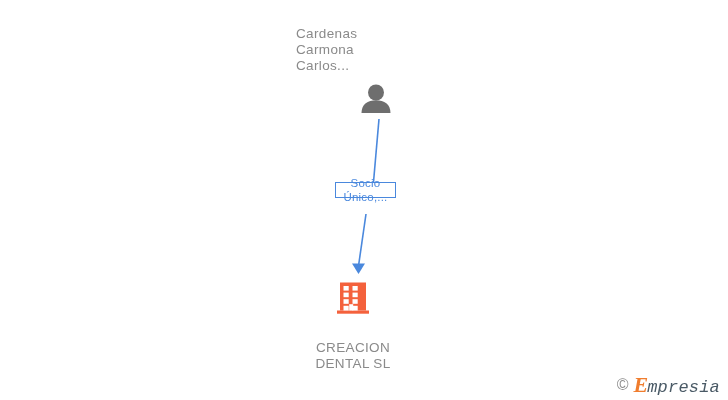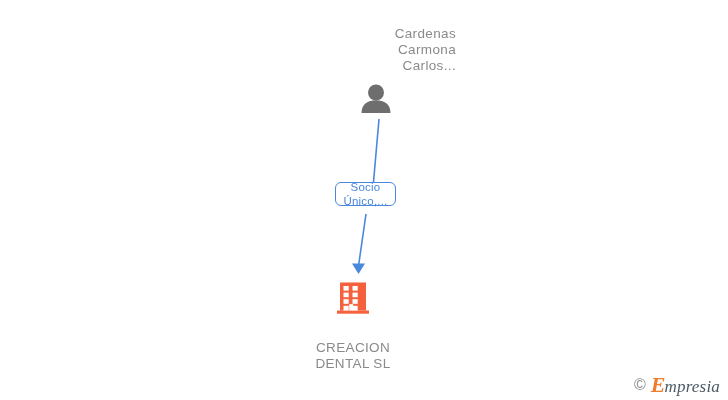--- a/index.html
+++ b/index.html
@@ -29,21 +29,21 @@
     height: 400px;
     pointer-events: none;
   }
 
   
   #person-node {
     position: absolute;
     left: 296px;
     top: 26px;
     width: 160px;
-    text-align: right;
+    text-align: left;
   }
   .node-label {
     color: #8a8a8a;
     font-size: 13.5px;
     line-height: 16.2px;
     letter-spacing: .35px;
     white-space: pre-line;
     font-family: "Liberation Sans", sans-serif;
   }
   #person-icon-wrap {
@@ -56,24 +56,24 @@
   .person-icon {
     display: block;
   }
 
   
   #relation-box {
     position: absolute;
     left: 335px;
     top: 182px;
     width: 61px;
-    height: 24px;
+    height: 16px;
     box-sizing: border-box;
     border: 1.3px solid #4a88dd;
-    border-radius: 6px;
+    border-radius: 0;
     background: #ffffff;
     display: flex;
     align-items: center;
     justify-content: center;
   }
   #relation-text {
     color: #4a88dd;
     font-size: 11.5px;
     line-height: 14px;
     letter-spacing: .2px;
@@ -125,21 +125,21 @@
     line-height: 22px;
     font-family: "Liberation Serif", serif;
     font-style: italic;
     font-weight: 700;
     margin-right: -1px;
   }
   #watermark-rest {
     color: #4a5a66;
     font-size: 17px;
     line-height: 17px;
-    font-family: Liberation Serif, serif;
+    font-family: Liberation Mono, monospace;
     font-style: italic;
     letter-spacing: .2px;
   }
 </style>
 </head>
 <body>
 
 <div id="canvas">
 
   <svg id="connectors" viewBox="0 0 728 400" width="728" height="400">

